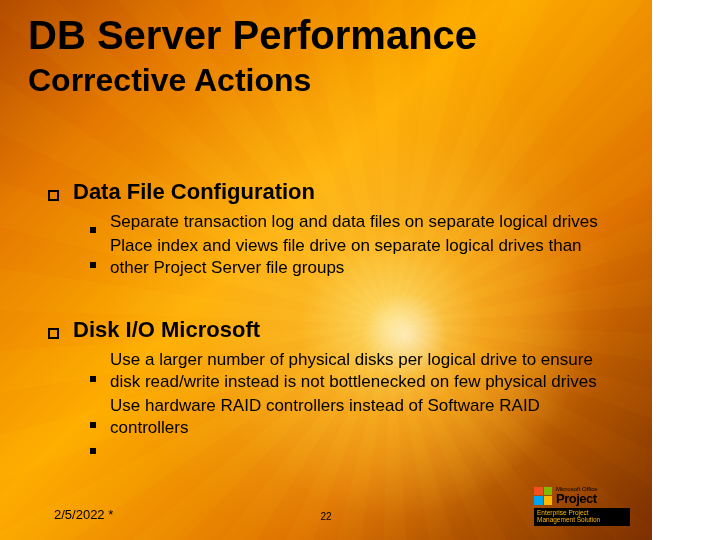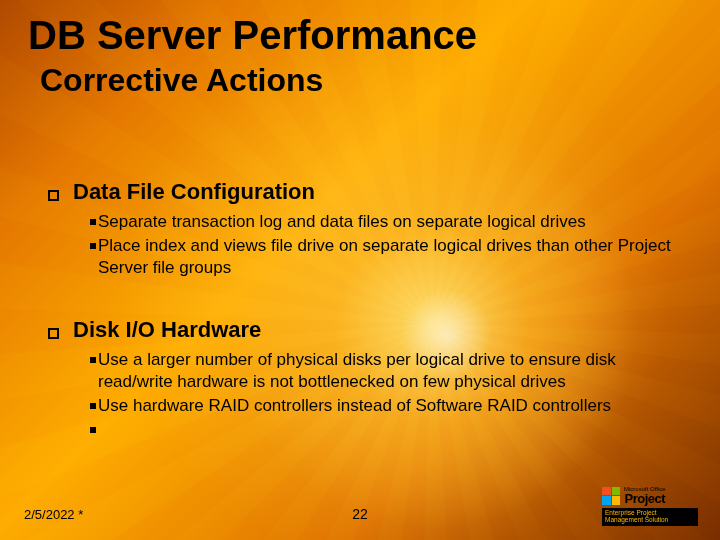--- a/index.html
+++ b/index.html
@@ -5,21 +5,21 @@
   html, body {
     margin: 0;
     padding: 0;
     width: 720px;
     height: 540px;
     overflow: hidden;
     font-family: Arial, Helvetica, sans-serif;
   }
   .slide {
     position: relative;
-    width: 720px;
+    width: 652px;
     height: 540px;
     background:
       radial-gradient(circle at 62% 62%, rgba(255,255,255,0.55) 0%, rgba(255,255,255,0.0) 8%),
       radial-gradient(circle at 60% 60%, rgba(255,230,120,0.85) 0%, rgba(255,190,40,0.5) 18%, rgba(0,0,0,0) 38%),
       radial-gradient(circle at 55% 55%, rgba(255,200,60,0.5) 0%, rgba(0,0,0,0) 55%),
       linear-gradient(135deg, #b24a00 0%, #e67a00 18%, #ffae00 42%, #e07400 70%, #7a2f00 100%);
     box-sizing: border-box;
   }
   .rays {
     position: absolute;
@@ -36,21 +36,21 @@
     position: absolute;
     left: 28px;
     top: 14px;
     color: #000;
     font-size: 40px;
     font-weight: 700;
     line-height: 1.05;
   }
   .subtitle {
     position: absolute;
-    left: 40px;
+    left: 28px;
     top: 62px;
     color: #000;
     font-size: 32px;
     font-weight: 700;
   }
   .body {
     position: absolute;
     left: 48px;
     top: 140px;
     right: 40px;
@@ -77,51 +77,51 @@
   }
   .lvl1-label {
     font-size: 22px;
     font-weight: 700;
   }
   .sub {
     margin: 6px 0 14px 42px;
   }
   .sub-row {
     display: flex;
-    align-items: flex-start;
-    gap: 2px;
+    align-items: center;
+    gap: 14px;
     margin-bottom: 2px;
   }
   .sq {
     display: inline-block;
     width: 6px;
     height: 6px;
     background: #000;
     flex: none;
     position: relative;
     top: 8px;
   }
   .sub-text {
     font-size: 17px;
     line-height: 1.28;
   }
   .footer-date {
     position: absolute;
-    left: 24px;
+    left: 54px;
     bottom: 18px;
     font-size: 13px;
     color: #000;
     margin-top: 20px;
   }
   .footer-num {
     position: absolute;
     left: 50%;
     transform: translateX(-50%);
     bottom: 18px;
-    font-size: 14px;
+    font-size: 10px;
     color: #000;
   }
   .logo {
     position: absolute;
     right: 22px;
     bottom: 14px;
     width: 96px;
   }
   .logo-top {
     display: flex;
@@ -139,21 +139,21 @@
   .logo-sq div { background:#f25022; }
   .logo-sq div:nth-child(2){ background:#7fba00; }
   .logo-sq div:nth-child(3){ background:#00a4ef; }
   .logo-sq div:nth-child(4){ background:#ffb900; }
   .logo-text {
     display: flex;
     flex-direction: column;
     line-height: 1;
   }
   .logo-ms { font-size: 6px; color:#000; font-weight:400; }
-  .logo-proj { font-size: 13px; color:#000; font-weight:700; letter-spacing:-0.5px;text-align:center; }
+  .logo-proj { font-size: 13px; color:#000; font-weight:700; letter-spacing:-0.5px; }
   .logo-bar {
     margin-top: 3px;
     background: #000;
     color: #ffb900;
     font-size: 6.5px;
     padding: 2px 3px;
     line-height: 1.05;
     text-align: left;
   }
 </style>
@@ -181,26 +181,26 @@
         <div class="sub-row">
           <span class="sq"></span>
           <span class="sub-text">Place index and views file drive on separate logical drives than other Project Server file groups</span>
         </div>
       </div>
     </div>
 
     <div class="lvl1">
       <div class="lvl1-row">
         <span class="box"></span>
-        <span class="lvl1-label">Disk I/O Hardware</span>
+        <span class="lvl1-label">Disk I/O Microsoft</span>
       </div>
       <div class="sub">
         <div class="sub-row">
           <span class="sq"></span>
-          <span class="sub-text">Use a larger number of physical disks per logical drive to ensure disk read/write hardware is not bottlenecked on few physical drives</span>
+          <span class="sub-text">Use a larger number of physical disks per logical drive to ensure disk read/write instead is not bottlenecked on few physical drives</span>
         </div>
         <div class="sub-row">
           <span class="sq"></span>
           <span class="sub-text">Use hardware RAID controllers instead of Software RAID controllers</span>
         </div>
         <div class="sub-row">
           <span class="sq"></span>
         </div>
       </div>
     </div>

